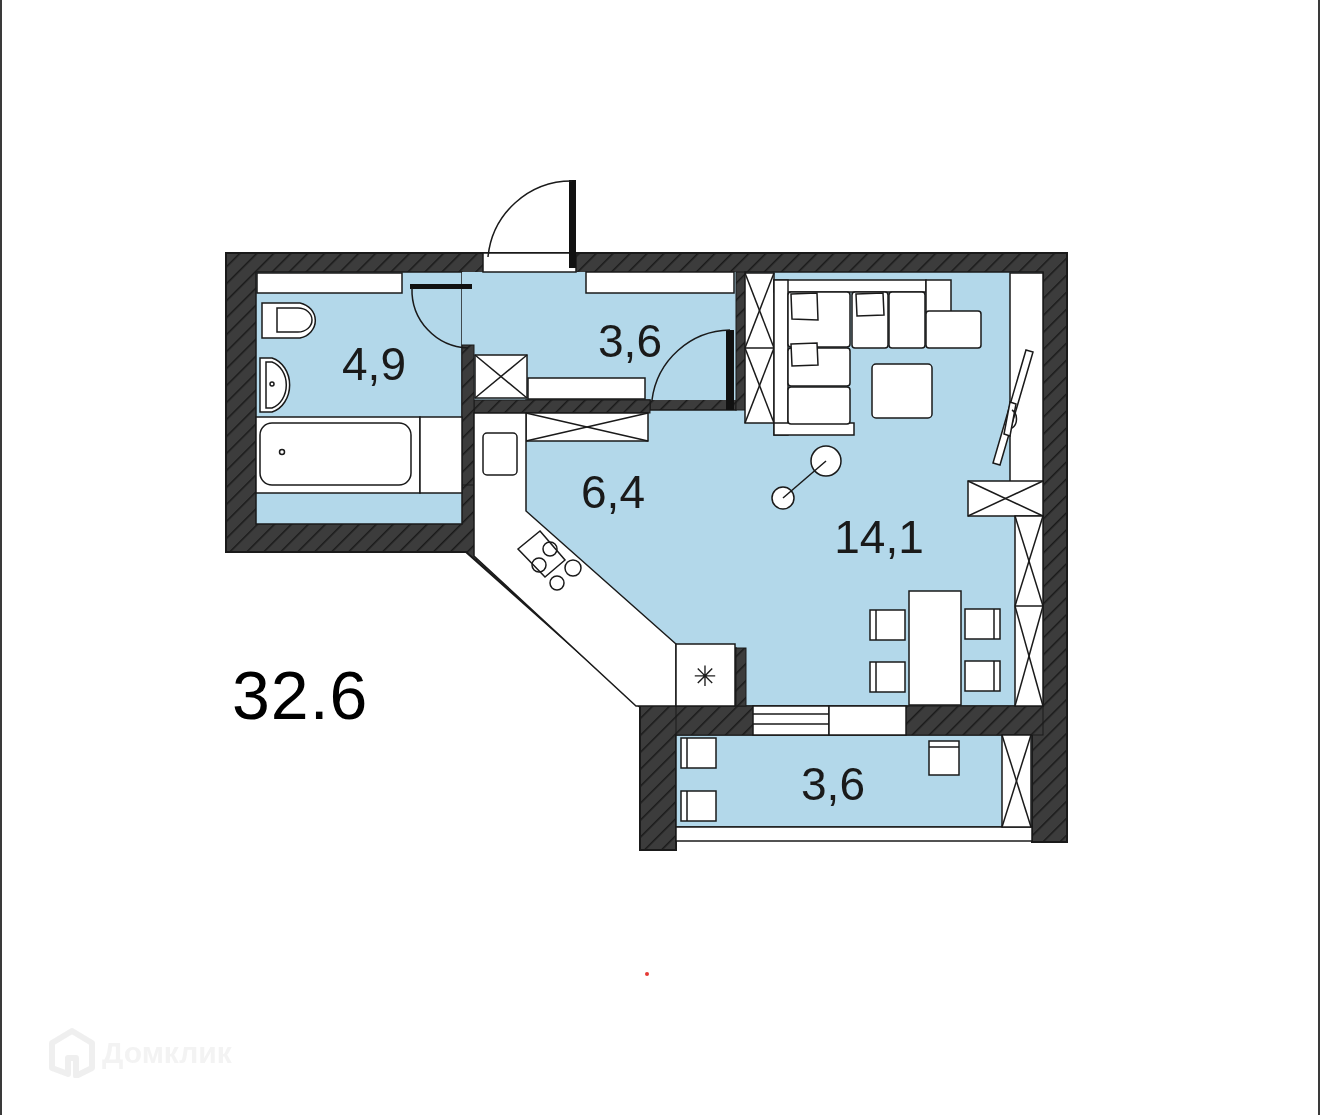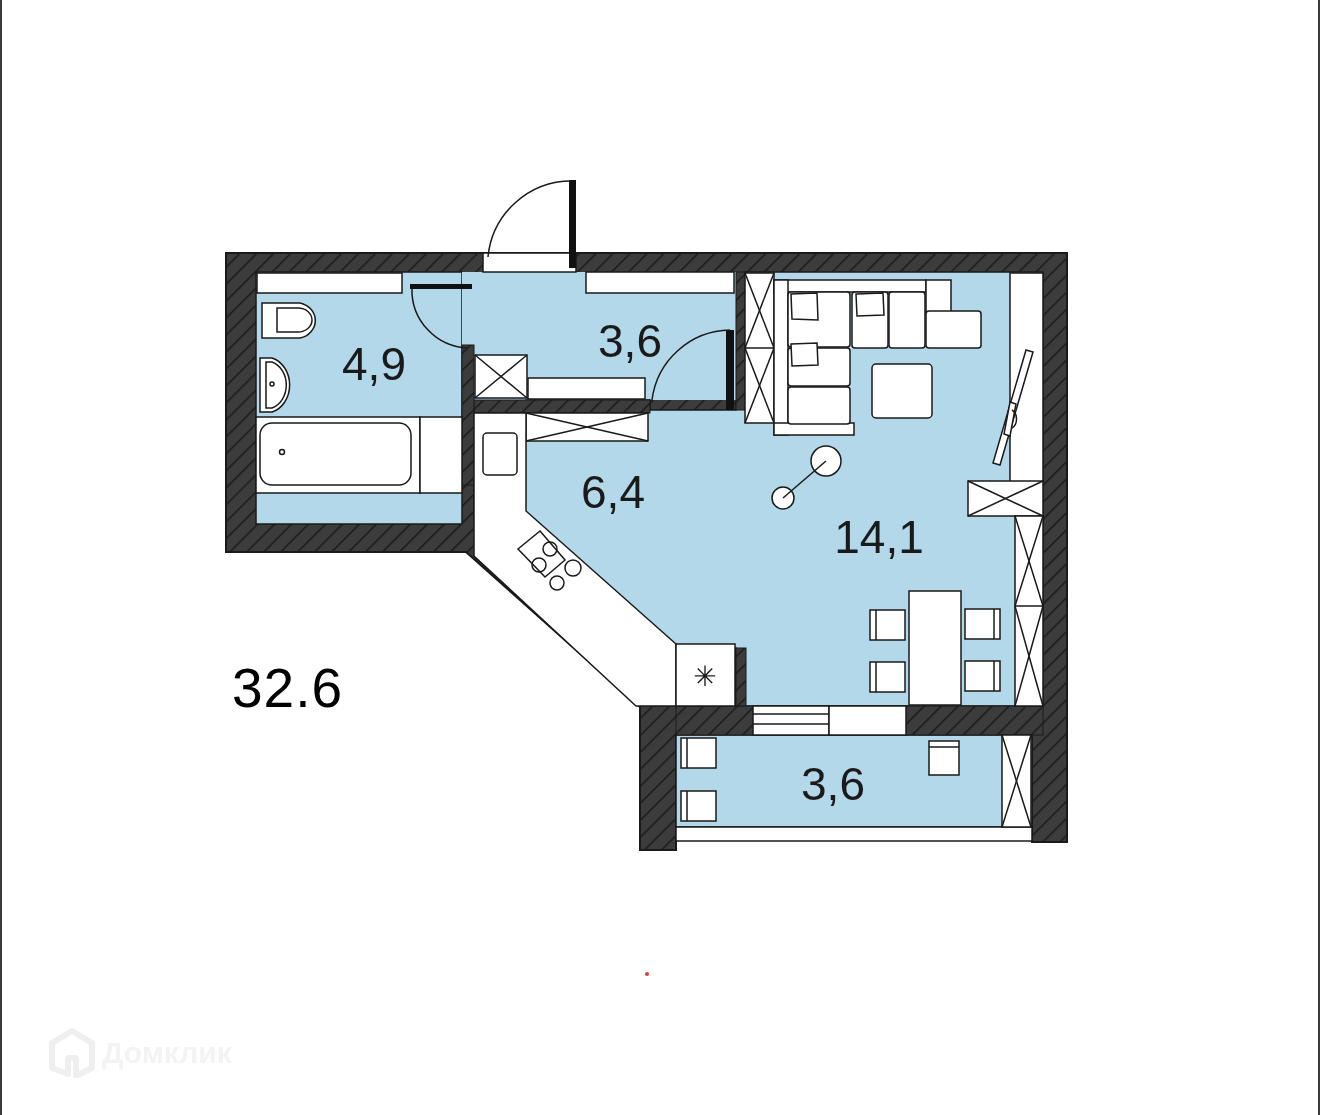--- a/index.html
+++ b/index.html
@@ -15,21 +15,21 @@
       border-left: 2px solid #3a3a3a;
       border-right: 2px solid #3a3a3a;
     }
     svg.plan { position: absolute; left: 0; top: 0; }
     .room-label {
       font-family: "Liberation Sans", sans-serif;
       font-size: 46px; fill: #1a1a1a;
     }
     .total-label {
       position: absolute; left: 232px; top: 656px;
-      font-size: 55px; color: #000;
+      font-size: 68px; color: #000;
       font-family: "Liberation Sans", sans-serif;
       letter-spacing: 1px;
     }
     .watermark {
       position: absolute; left: 48px; top: 1028px;
       display: flex; align-items: center; gap: 6px;
       color: #f2f2f2; font-size: 30px; font-weight: bold;
       font-family: "Liberation Sans", sans-serif;
       opacity: 0.9;
     }

